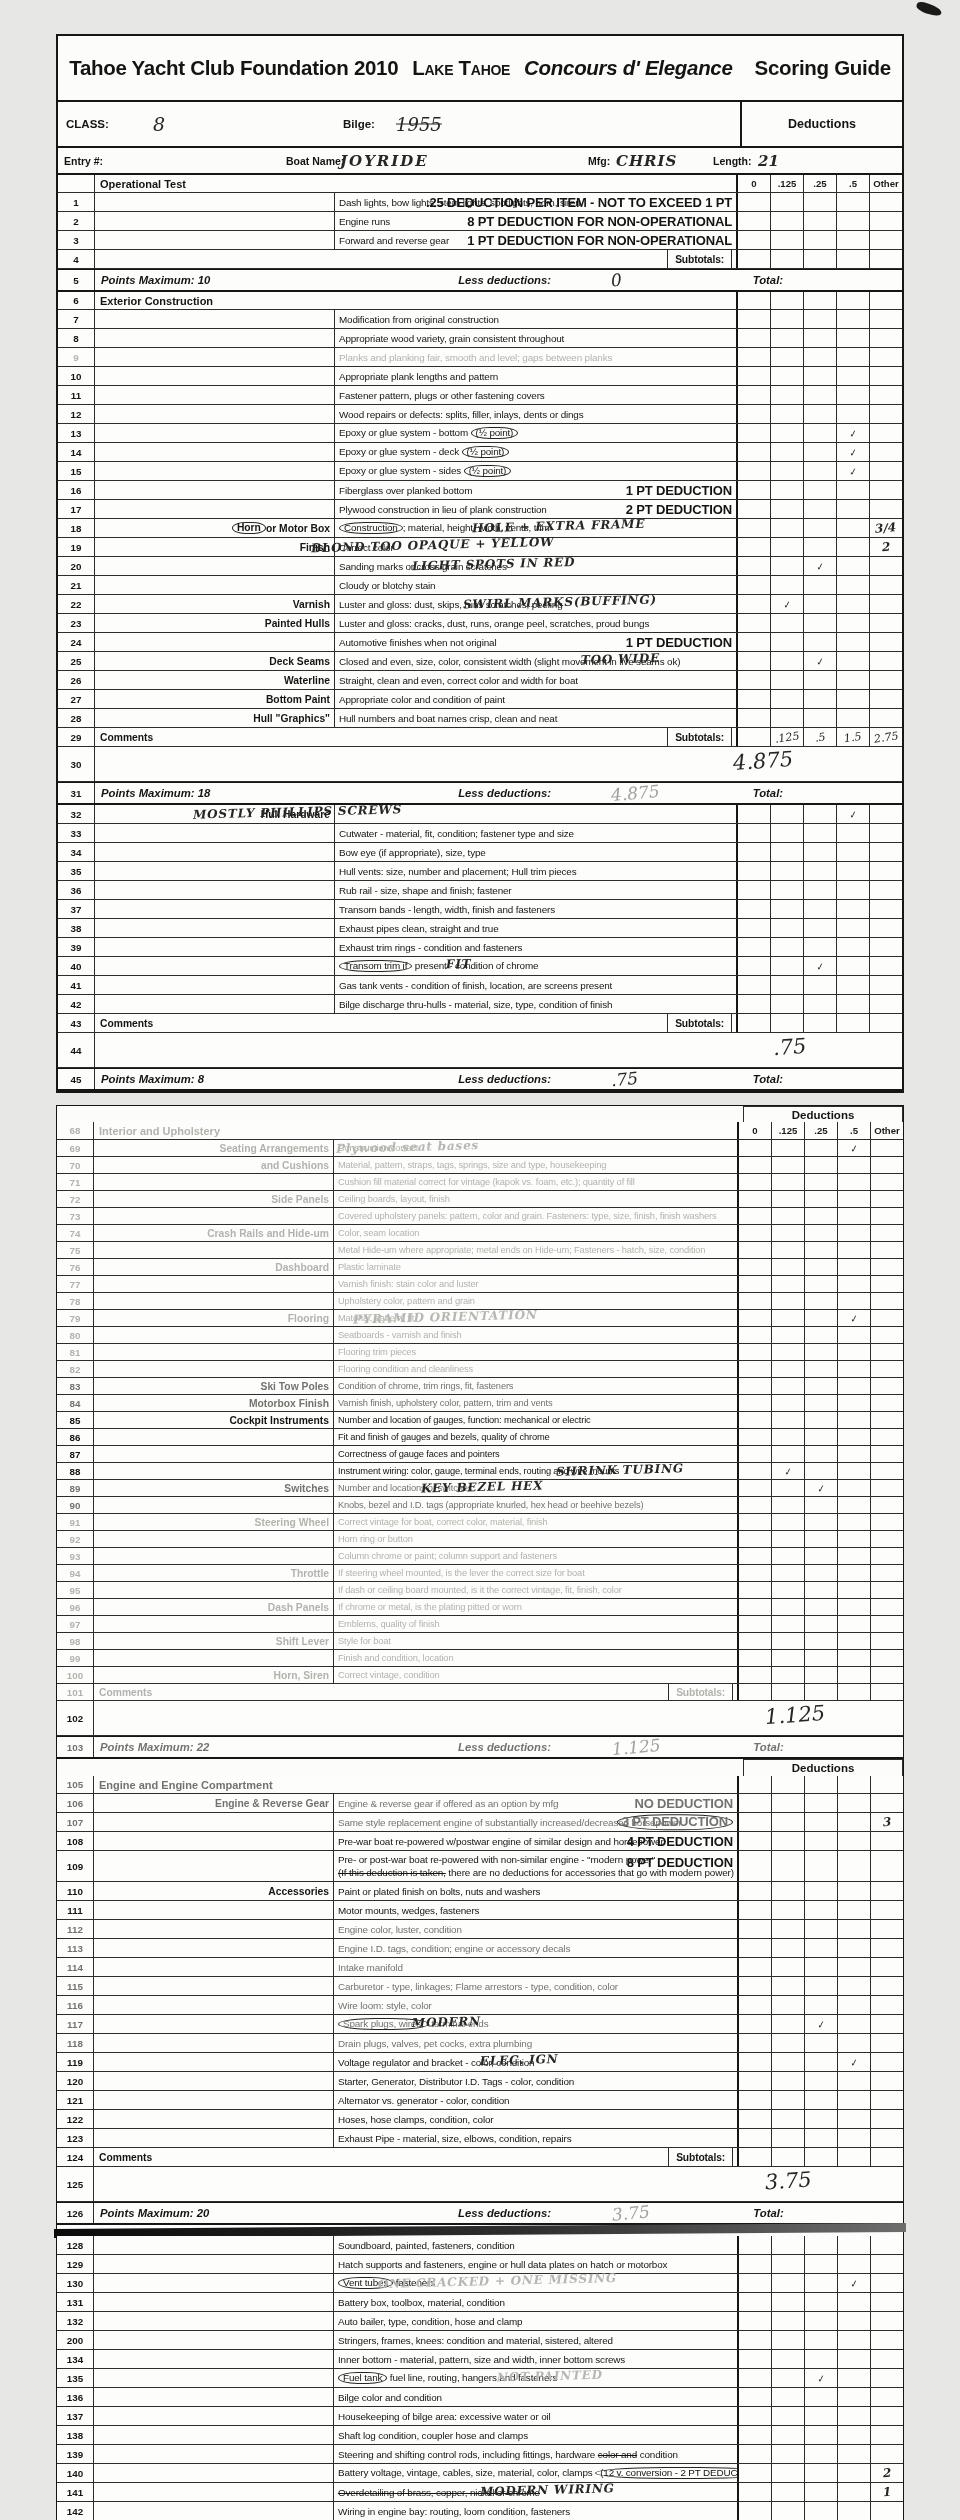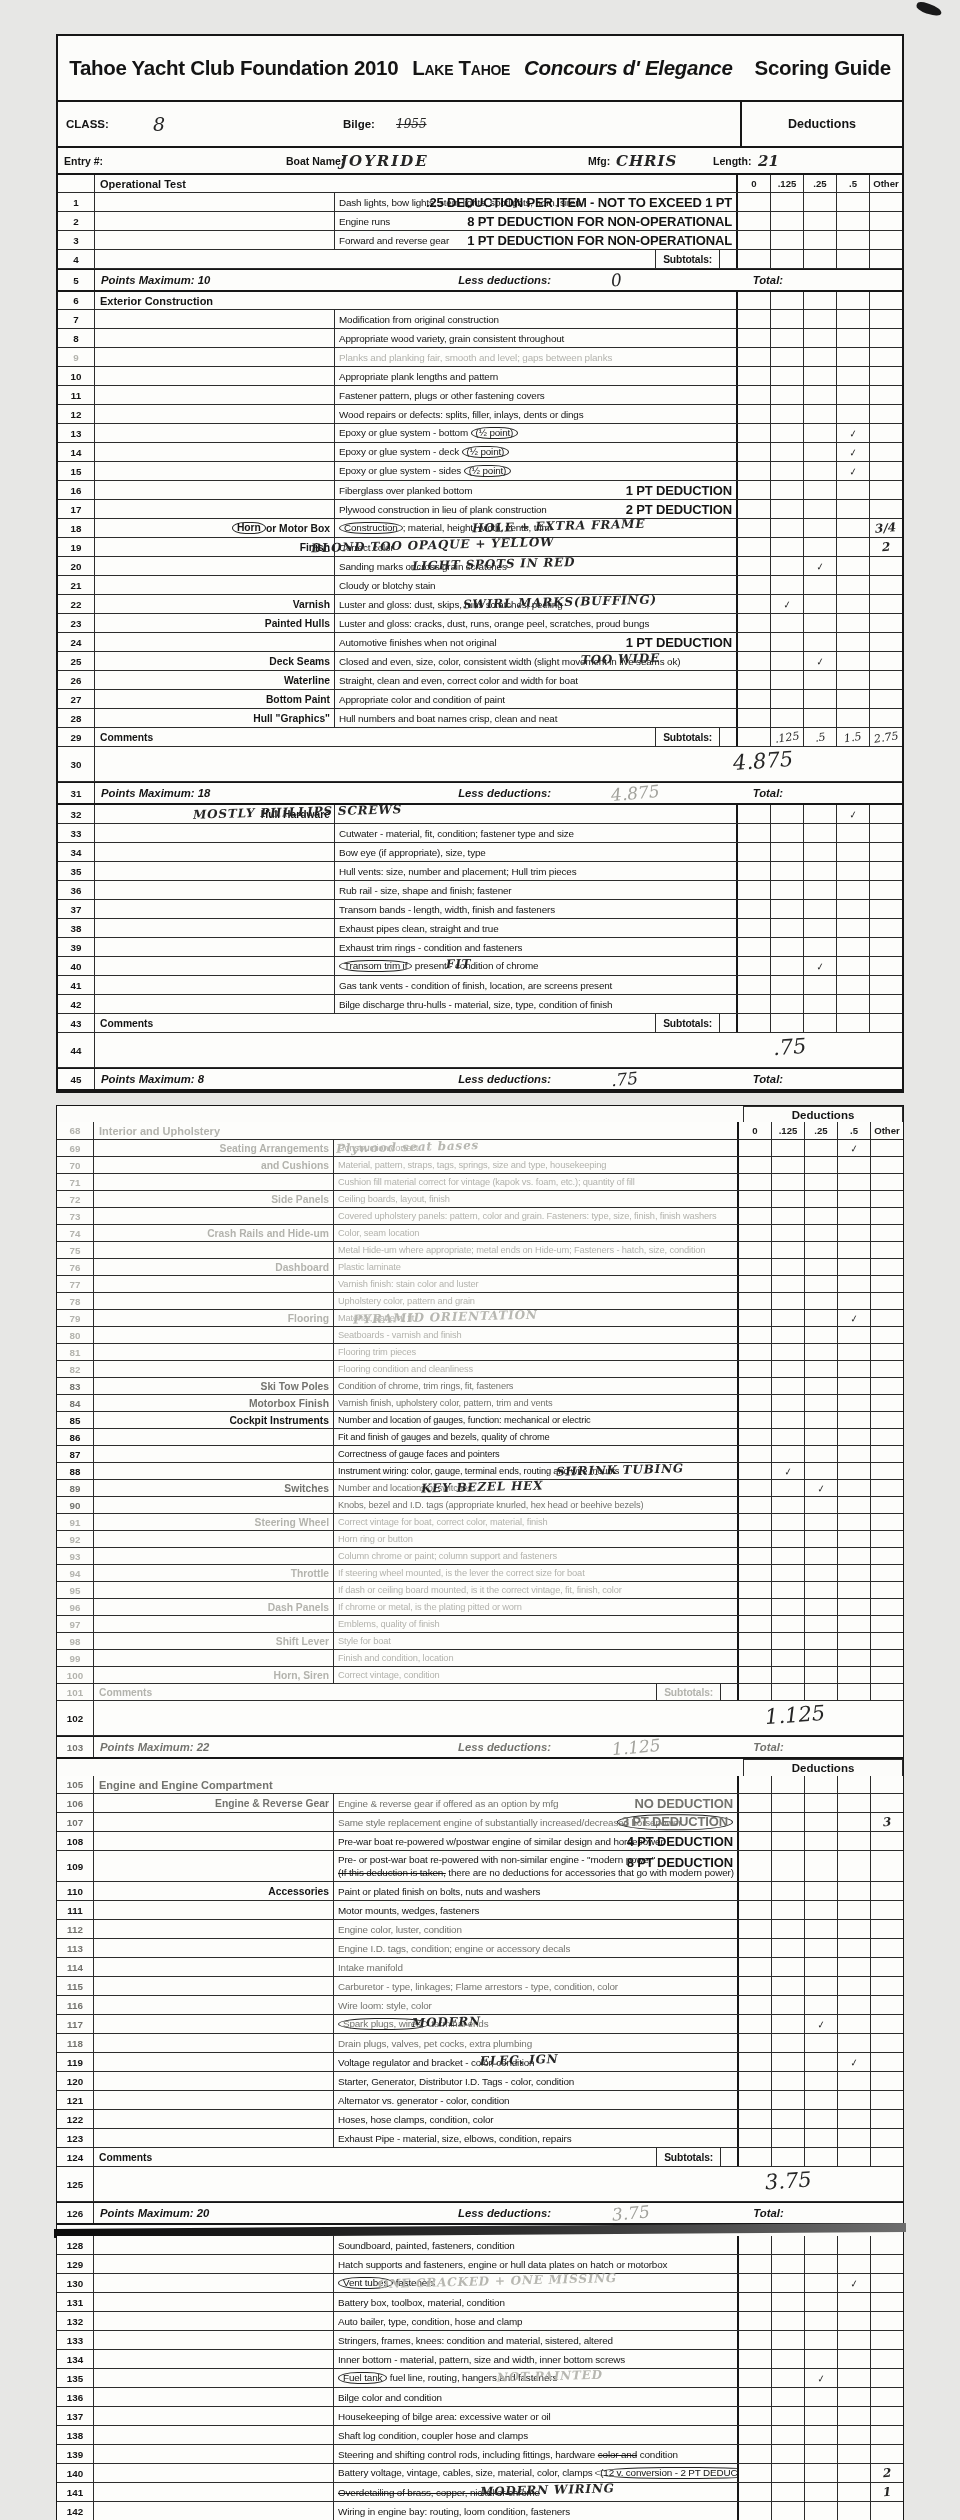--- a/index.html
+++ b/index.html
@@ -19,21 +19,21 @@
   .meta-left{flex:1;position:relative}
   .meta-ded{width:160px;border-left:2px solid #161616;display:flex;align-items:center;justify-content:center;font-weight:bold;font-size:12.5px}
   .lbl{font-weight:bold;font-size:11.5px}
   .meta-left .lbl,.meta-left .hw,.entry-row .lbl,.entry-row .hw{position:absolute;top:50%;transform:translateY(-50%)}
   .entry-row{position:relative;height:25px;border-bottom:2px solid #161616;font-size:10.5px}
   .entry-row .lbl{font-size:10.5px}
 
   
   .hw{font-family:"DejaVu Serif",serif;font-style:italic;color:#262626;white-space:nowrap}
   .hw-class{left:95px;font-size:19px;transform:translateY(-50%) rotate(-6deg)}
-  .hw-year{left:338px;font-size:12px;transform:translateY(-50%) rotate(-4deg);text-decoration:line-through}
+  .hw-year{left:338px;font-size:18px;transform:translateY(-50%) rotate(-4deg);text-decoration:line-through}
   .hw-boat{left:282px;font-size:15px;letter-spacing:2px;transform:translateY(-50%) rotate(-2deg);font-weight:600}
   .hw-mfg{left:558px;font-size:15px;letter-spacing:1px;transform:translateY(-50%) rotate(-3deg);font-weight:600}
   .hw-len{left:700px;font-size:15px;transform:translateY(-50%) rotate(-5deg);font-weight:600}
 
   
   .trow{display:flex;position:relative;height:18px;border-bottom:1px solid #2c2c2c;align-items:stretch;background:#fdfdfb}
   .sec-b .trow{height:16px}
   .trow.tall{height:34px}
   .trow.dbl{height:30px}
   .trow.summary{height:20px;border-top:1px solid #161616;border-bottom:2.5px solid #161616}
@@ -59,21 +59,21 @@
   .note{position:absolute;top:0;font-size:12px;letter-spacing:0.8px;transform:rotate(-1.5deg);font-weight:600;z-index:5}
   .note.faint,.hw.faint{color:#b7b7b1}
   .c-open{flex:1;position:relative}
   .hw-big{position:absolute;top:2px;font-size:21px;transform:rotate(-4deg)}
   .c-sum{flex:1;position:relative;display:flex;align-items:center;font-size:11.3px}
   .pm{font-weight:bold;font-style:italic;padding-left:6px}
   .less{position:absolute;left:45%;font-weight:bold;font-style:italic}
   .tot{position:absolute;left:81.5%;font-weight:bold;font-style:italic}
   .hw-sum{position:absolute;left:64%;font-size:17px;transform:rotate(-5deg)}
   .hw-sum.faint{color:#a2a29c}
-  .subl{position:absolute;right:16px;top:-1px;bottom:-1px;display:flex;align-items:center;border:1px solid #2c2c2c;
+  .subl{position:absolute;right:4px;top:-1px;bottom:-1px;display:flex;align-items:center;border:1px solid #2c2c2c;
         padding:0 7px;font-weight:bold;background:#fdfdfb;font-size:10.3px}
   .circled{border:1.6px solid #242424;border-radius:50%/60%;padding:0 4px;display:inline-block;line-height:1.05}
   .struck{text-decoration:line-through;text-decoration-thickness:1.4px}
   .tone-faint{color:#b3b3ad}
   .tone-mid{color:#73736e}
   .dedband{border-bottom:none;height:17px;background:transparent}
   .band-left{flex:1}
   .band-box{width:160px;border:1.5px solid #2c2c2c;border-bottom:none;display:flex;align-items:center;justify-content:center;
             font-weight:bold;font-size:11.5px;flex:none;box-sizing:border-box}
   .fold{height:9px;border:none;background:linear-gradient(92deg,#0b0b0b,#2e2e2e 55%,#6d6d6d);transform:rotate(-0.4deg);margin:1px -3px}
@@ -1450,21 +1450,21 @@
             <div class="c-desc">
               <span class="dtext">Auto bailer, type, condition, hose and clamp</span>
             </div>
             <div class="c-ded"></div>
             <div class="c-ded"></div>
             <div class="c-ded"></div>
             <div class="c-ded"></div>
             <div class="c-ded"></div>
           </div>
           <div class="trow item">
-            <div class="c-num">133</div>
+            <div class="c-num">200</div>
             <div class="c-cat"></div>
             <div class="c-desc">
               <span class="dtext">Stringers, frames, knees: condition and material, sistered, altered</span>
             </div>
             <div class="c-ded"></div>
             <div class="c-ded"></div>
             <div class="c-ded"></div>
             <div class="c-ded"></div>
             <div class="c-ded"></div>
           </div>

